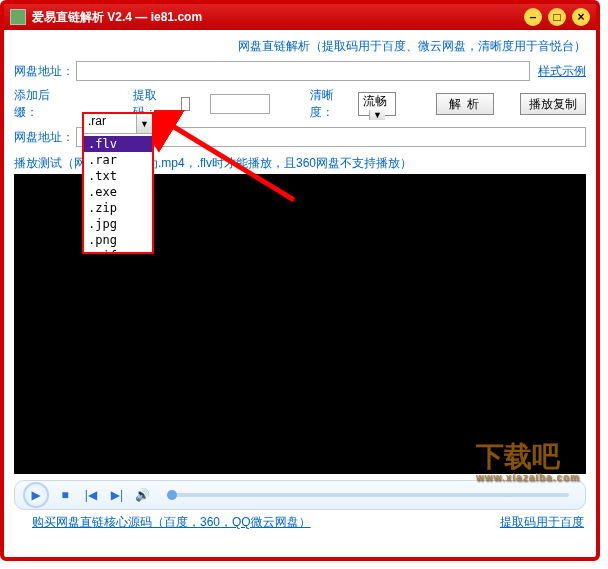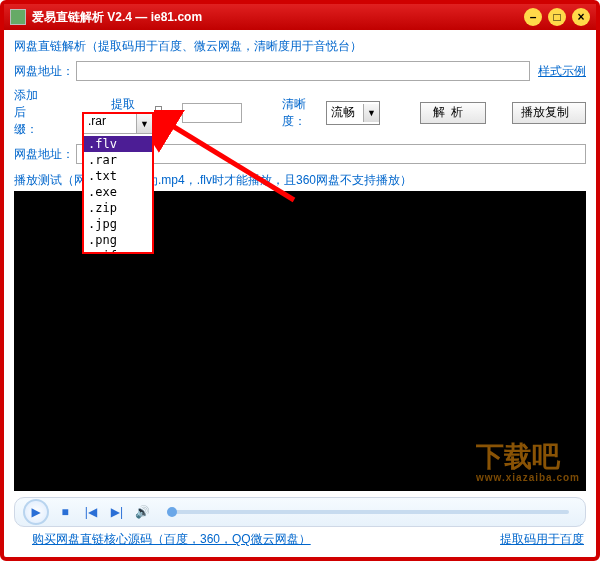--- a/index.html
+++ b/index.html
@@ -51,20 +51,21 @@
   .win-close { background: #ffd94a; }
 
   .client {
     padding: 8px 10px 4px 10px;
     position: relative;
     height: calc(100% - 26px);
   }
   .subtitle {
     color: #0066cc;
     margin-bottom: 6px;
+    text-align: right;
   }
   .row {
     display: flex;
     align-items: center;
     margin-bottom: 6px;
   }
   .row .lbl {
     color: #0066cc;
     width: 62px;
   }
@@ -81,20 +82,21 @@
     cursor: pointer;
     margin-left: 8px;
     white-space: nowrap;
   }
   .combo {
     display: inline-flex;
     align-items: center;
     border: 1px solid #888;
     height: 24px;
     background: #fff;
+    flex-direction: column;
   }
   .combo .combo-text {
     padding: 0 4px;
     min-width: 36px;
   }
   .combo .combo-btn {
     width: 16px; height: 18px;
     background: linear-gradient(#f8f8f8,#dcdcdc);
     border-left: 1px solid #aaa;
     display: flex; align-items: center; justify-content: center;
@@ -103,21 +105,21 @@
   .checkbox {
     width: 14px; height: 14px;
     border: 1px solid #888;
     background: #fff;
     display: inline-block;
   }
   .btn {
     border: 1px solid #888;
     background: linear-gradient(#fdfdfd,#e6e6e6);
     height: 22px;
-    padding: 0 16px;
+    padding: 0 8px;
     display: flex; align-items: center; justify-content: center;
     cursor: pointer;
     letter-spacing: 6px;
     padding-left: 12px;
     white-space: nowrap;
   }
   .btn.nospace { letter-spacing: 0; padding-left: 8px; }
 
   
   .dropdown-box {

